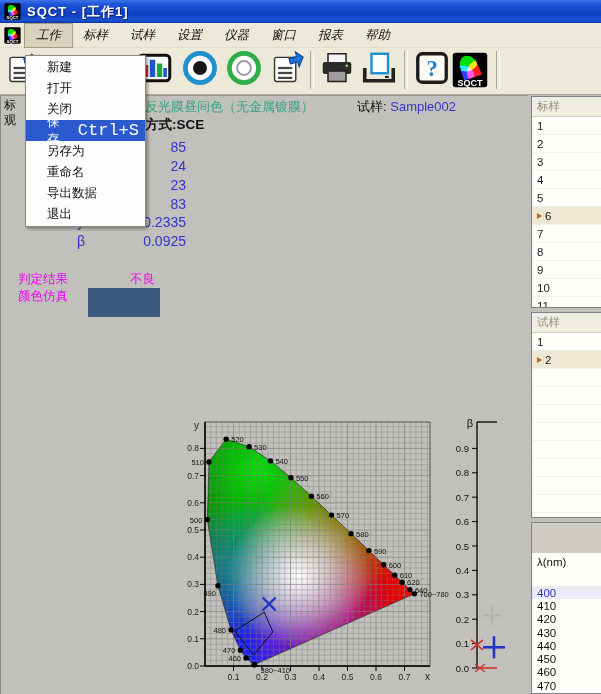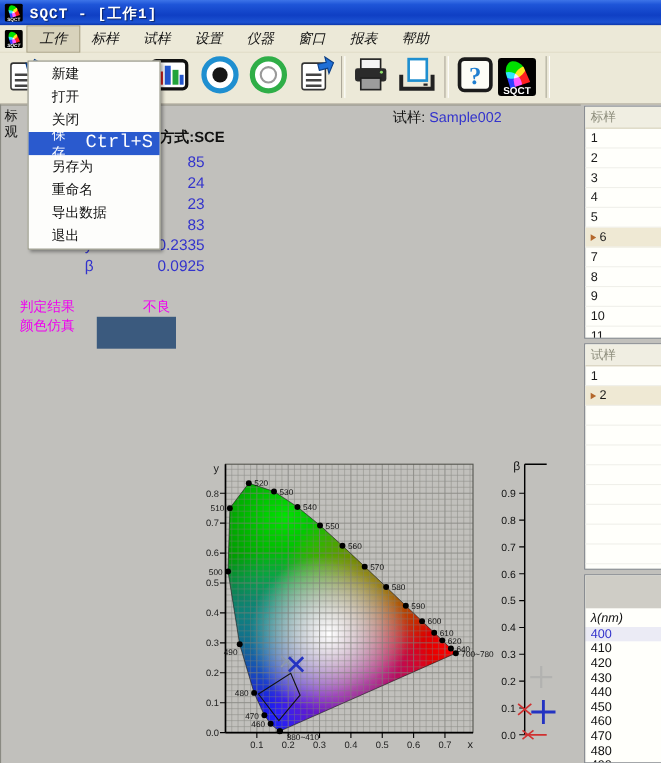--- a/index.html
+++ b/index.html
@@ -4,21 +4,21 @@
 <style>
   html,body{margin:0;padding:0;background:#555;}
   .screen{position:relative;width:601px;height:694px;overflow:hidden;
     background:#c1c0bc;font-family:"Liberation Sans",sans-serif;
     -webkit-font-smoothing:antialiased;}
   
   .titlebar{position:absolute;left:0;top:0;width:601px;height:23px;
     background:linear-gradient(180deg,#3d74e8 0%,#1e55d8 18%,#0f3fc4 60%,#1c52d2 88%,#0b34a8 100%);
     display:flex;align-items:center;gap:6px;padding-left:4px;box-sizing:border-box;}
   .titlebar .title{color:#fff;font-weight:bold;font-size:13px;letter-spacing:1px;
-    text-shadow:1px 1px 1px rgba(0,0,0,.5);font-family:Liberation Mono, monospace;}
+    text-shadow:1px 1px 1px rgba(0,0,0,.5);}
   .appicon{width:17px;height:17px;display:inline-block;flex:0 0 auto;}
   
   .menubar{position:absolute;left:0;top:23px;width:601px;height:25px;background:#ece9d8;
     display:flex;align-items:center;border-bottom:1px solid #e0dcc8;box-sizing:border-box;font-style:italic;}
   .menubar .appicon{margin:0 4px 0 4px;}
   .menu-item{font-size:12.5px;color:#111;padding:3px 11px;cursor:default;}
   .menu-item.open{background:#d8d3bc;outline:1px solid #a79f82;}
   
   .toolbar{position:absolute;left:0;top:48px;width:601px;height:47px;background:#ece9d8;
     border-bottom:1px solid #aca899;box-sizing:border-box;}
@@ -200,20 +200,21 @@
       <div class="tsep" style="left: 496px;"></div>
     </div>
   <div class="tb-underline"></div>
   <div class="leftedge"></div>
 
   <div class="abs" style="left:4px;top:98px;font-size:12px;color:#111;line-height:15px;">
     <div>标</div>
     <div>观</div>
   </div>
 
+  <div class="abs t-green" style="left:145px;top:98px;">反光膜昼间色（无金属镀膜）</div>
   <div class="abs" style="left:357px;top:98px;font-size:13px;color:#111;">
     <span>试样:</span>
     <span class="t-blue">Sample002</span>
   </div>
   <div class="abs" style="left:145px;top:116px;font-size:13.5px;color:#111;font-weight:bold;">方式:SCE</div>
 
   <div id="partial-values">
       <div class="abs t-blue val" style="top: 139px;">85</div>
       <div class="abs t-blue val" style="top: 158px;">24</div>
       <div class="abs t-blue val" style="top: 177px;">23</div>
@@ -518,21 +519,21 @@
       <div class="prow"></div>
       <div class="prow"></div>
       <div class="prow"></div>
       <div class="prow"></div>
       <div class="prow"></div>
       <div class="prow"></div>
       <div class="prow"></div>
     </div>
   <div class="panel" id="panel-wl" style="top:522px;height:172px;">
       <div class="graybar" style="height: 30px;"></div>
-      <div class="wl-head" style="margin: 3px 0px 2px; font-style: italic;">λ(nm)</div>
+      <div class="wl-head" style="margin: 3px 0px 18px;">λ(nm)</div>
       <div class="wlrow hl">400</div>
       <div class="wlrow">410</div>
       <div class="wlrow">420</div>
       <div class="wlrow">430</div>
       <div class="wlrow">440</div>
       <div class="wlrow">450</div>
       <div class="wlrow">460</div>
       <div class="wlrow">470</div>
       <div class="wlrow">480</div>
       <div class="wlrow">490</div>

